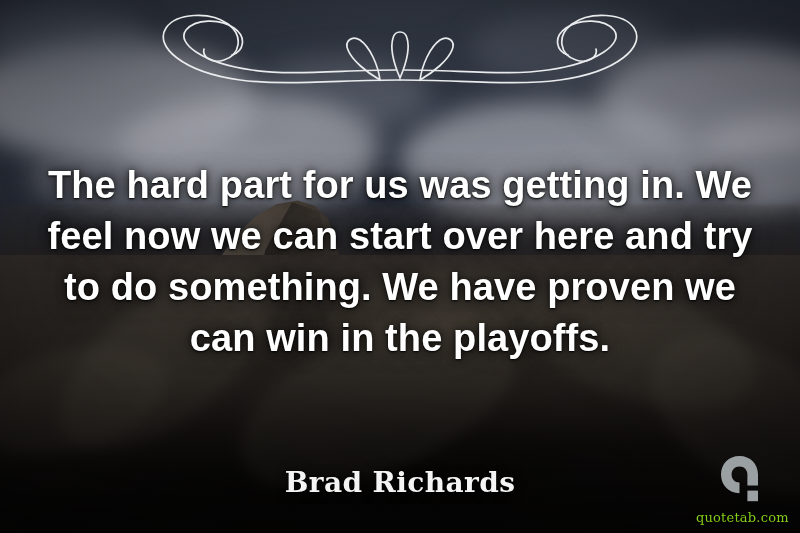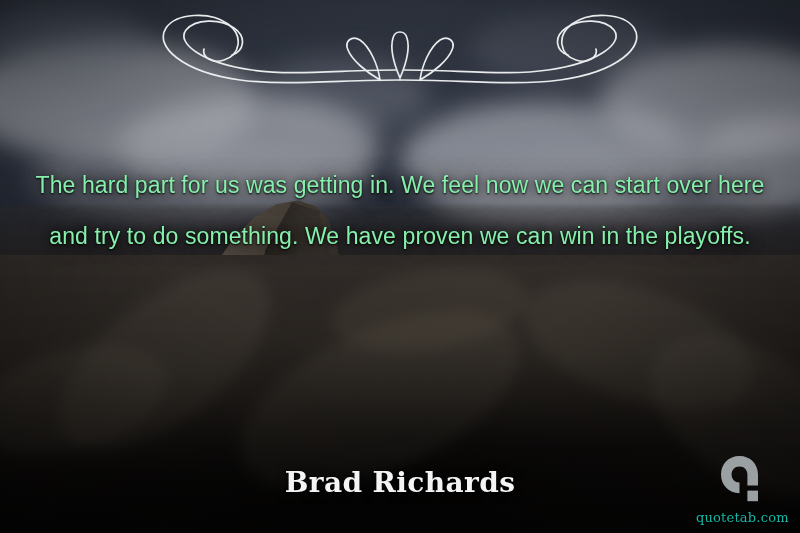--- a/index.html
+++ b/index.html
@@ -86,24 +86,24 @@
 
   
   .content{ position:absolute; inset:0; }
 
   .flourish{ position:absolute; left:50%; top:8px; transform:translateX(-50%); }
 
   .quote{
     position:absolute; left:0; right:0; top:160px;
     padding:0 30px;
     text-align:center;
-    color:#86efac;
-    font-size:23px;
+    color:#ffffff;
+    font-size:38px;
     line-height:51px;
-    font-weight:400;
+    font-weight:700;
     letter-spacing:.1px;
     text-shadow:
       0 1px 2px rgba(0,0,0,.95),
       0 0 9px rgba(0,0,0,.75),
       0 0 22px rgba(0,0,0,.50);
   }
 
   .author{
     position:absolute; left:0; right:0; top:466px;
     text-align:center;
@@ -120,21 +120,21 @@
     position:absolute; right:12px; bottom:8px;
     width:92px;
     text-align:center;
   }
   .wm-mark{ display:block; margin:0 auto 2px; }
   .wm-text{
     display:block;
     font-family:"DejaVu Serif", serif;
     font-size:13px;
     letter-spacing:.2px;
-    color:#14b8a6;
+    color:#84cc16;
     text-shadow:0 1px 2px rgba(0,0,0,.8);
   }
 </style>
 </head>
 <body>
 
 <div class="card">
 
   <div class="bg">
     <div class="sky"></div>

